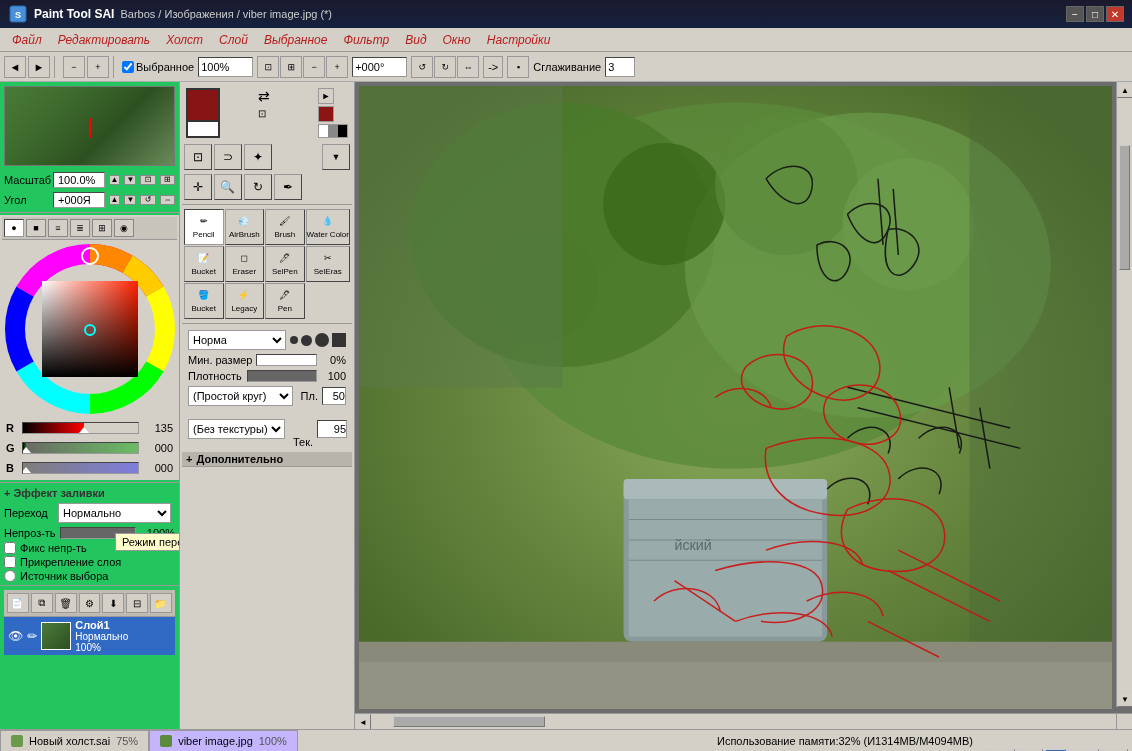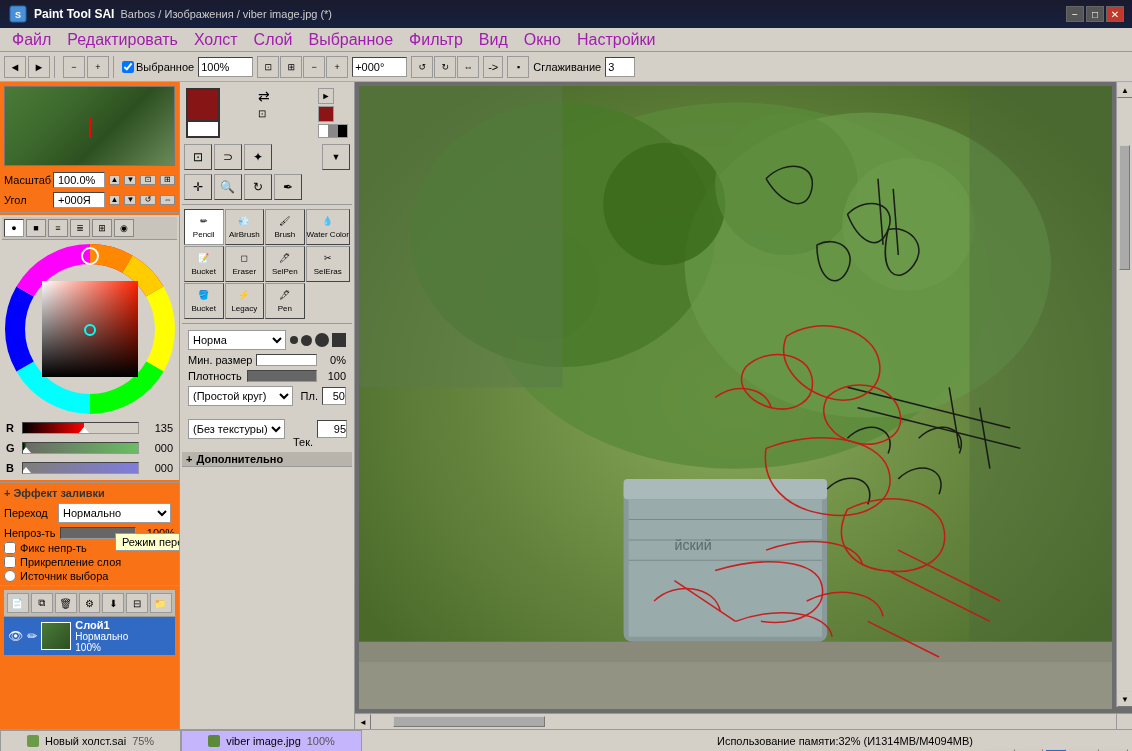--- a/index.html
+++ b/index.html
@@ -11,40 +11,40 @@
       display: flex; align-items: center; padding: 0 8px; color: #fff; user-select: none;
     }
     #titlebar .win-btn { width: 18px; height: 16px; display: flex; align-items: center; justify-content: center; font-size: 10px; cursor: pointer; border: 1px solid #666; background: #555; color: #fff; }
     #titlebar .win-btn.close { background: #c0392b; }
 
     
     #menubar {
       width: 100%; height: 24px; background: #d4d0c8;
       display: flex; align-items: center; padding: 0 4px; border-bottom: 1px solid #999;
     }
-    .menu-item { padding: 2px 8px; font-size: 16px; color: #a21caf; cursor: pointer; white-space: nowrap; }
+    .menu-item { padding: 2px 8px; font-size: 12px; color: #b91c1c; cursor: pointer; white-space: nowrap; font-style: italic; }
 
     
     #toolbar {
       width: 100%; height: 30px; background: #d4d0c8;
       display: flex; align-items: center; padding: 2px 4px; gap: 4px;
       border-bottom: 1px solid #aaa;
     }
     .tb-group { display: flex; align-items: center; gap: 2px; border-right: 1px solid #999; padding-right: 4px; margin-right: 4px; }
     .tb-btn { width: 22px; height: 22px; background: #d4d0c8; border: 1px solid #999; display: flex; align-items: center; justify-content: center; cursor: pointer; font-size: 11px; }
     .tb-input { height: 20px; width: 60px; border: 1px inset #999; background: #fff; padding: 0 2px; font-size: 11px; }
 
     
     #main {
       display: flex; width: 100%; height: calc(751px - 28px - 24px - 30px - 22px);
     }
 
     
     #left-panel {
-      width: 180px; min-width: 180px; background: #f97316;
+      width: 180px; min-width: 180px; background: #22c55e;
       border-right: 1px solid #999; display: flex; flex-direction: column;
       overflow: hidden;
     }
 
     
     .preview-area {
       height: 80px; background: #888; border: 1px solid #777; margin: 4px;
       position: relative; overflow: hidden;
     }
     .preview-img {
@@ -173,21 +173,21 @@
       background: #a8b87a;
       position: relative;
     }
 
     
     #statusbar {
       width: 100%; height: 22px; background: #d4d0c8;
       border-top: 1px solid #999; display: flex; align-items: center;
     }
     .tab-item {
-      height: 22px; padding: 0 26px; background: #d4d0c8; border: 1px solid #999;
+      height: 22px; padding: 0 10px; background: #d4d0c8; border: 1px solid #999;
       display: flex; align-items: center; gap: 6px; cursor: pointer; font-size: 11px;
       border-bottom: none;
     }
     .tab-item.active { background: #c4b5fd; }
     .tab-dot { width: 12px; height: 12px; border-radius: 2px; }
     .status-memory { margin-left: auto; padding: 0 8px; font-size: 11px; }
     .status-keys { display: flex; gap: 2px; padding: 0 4px; margin-top: 31px; }
     .key-btn { padding: 1px 4px; background: #d4d0c8; border: 1px outset #ccc; font-size: 10px; cursor: pointer; }
     .key-btn.active { background: #316ac5; color: #fff; }
 

